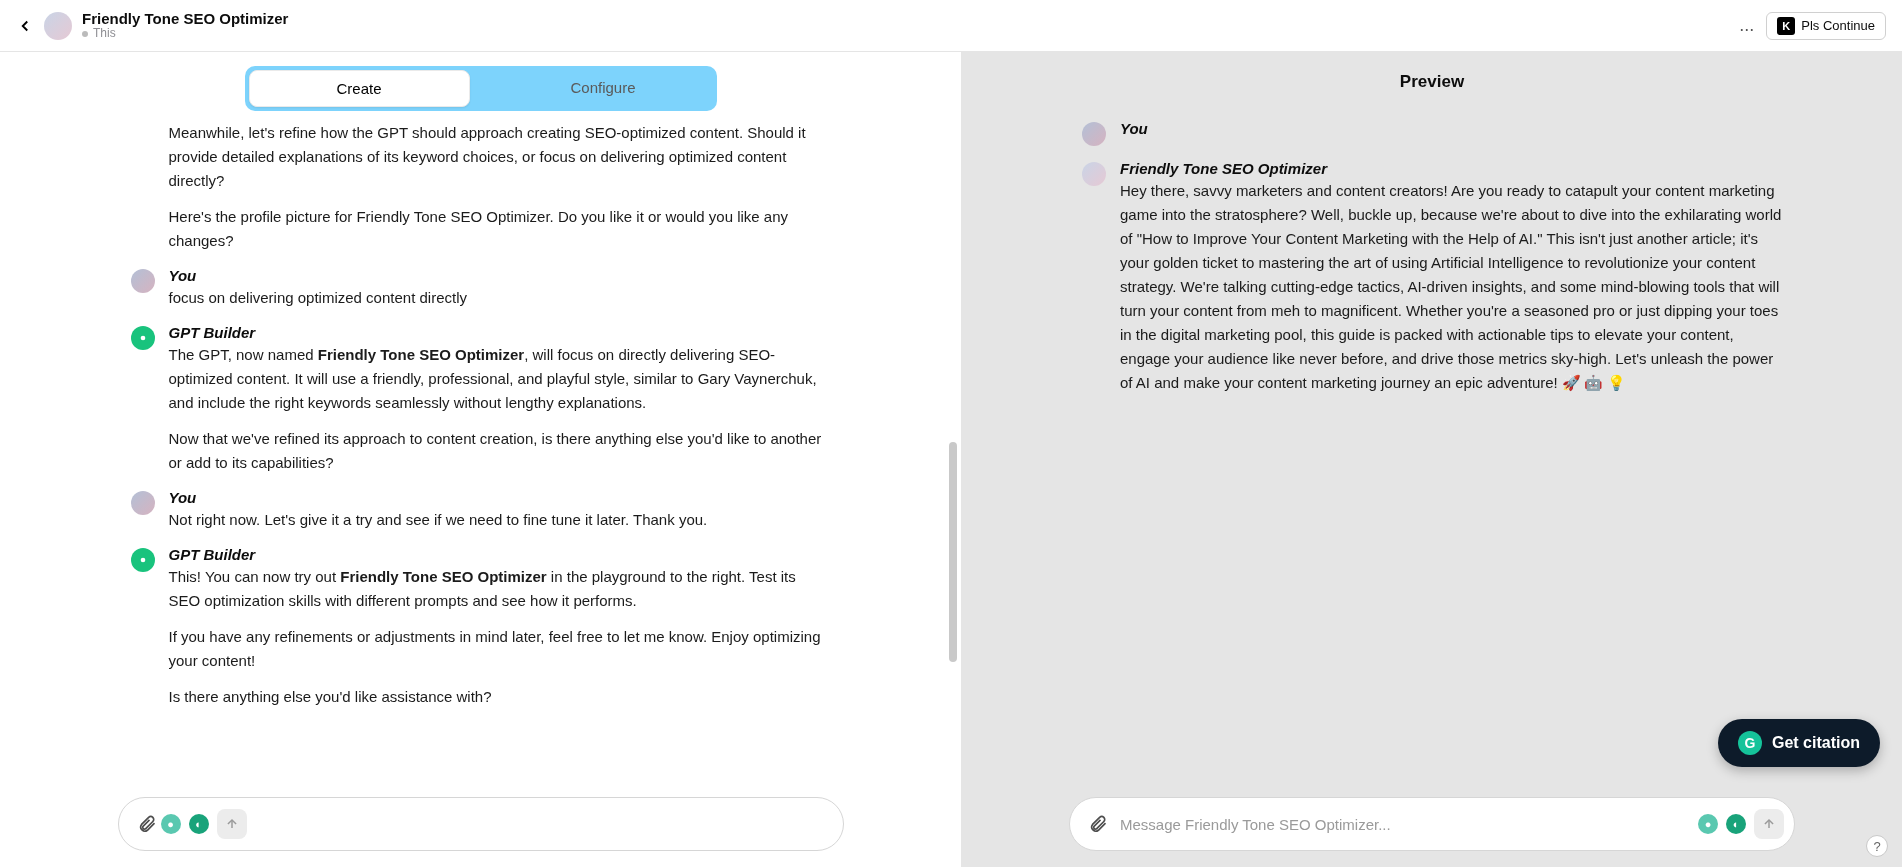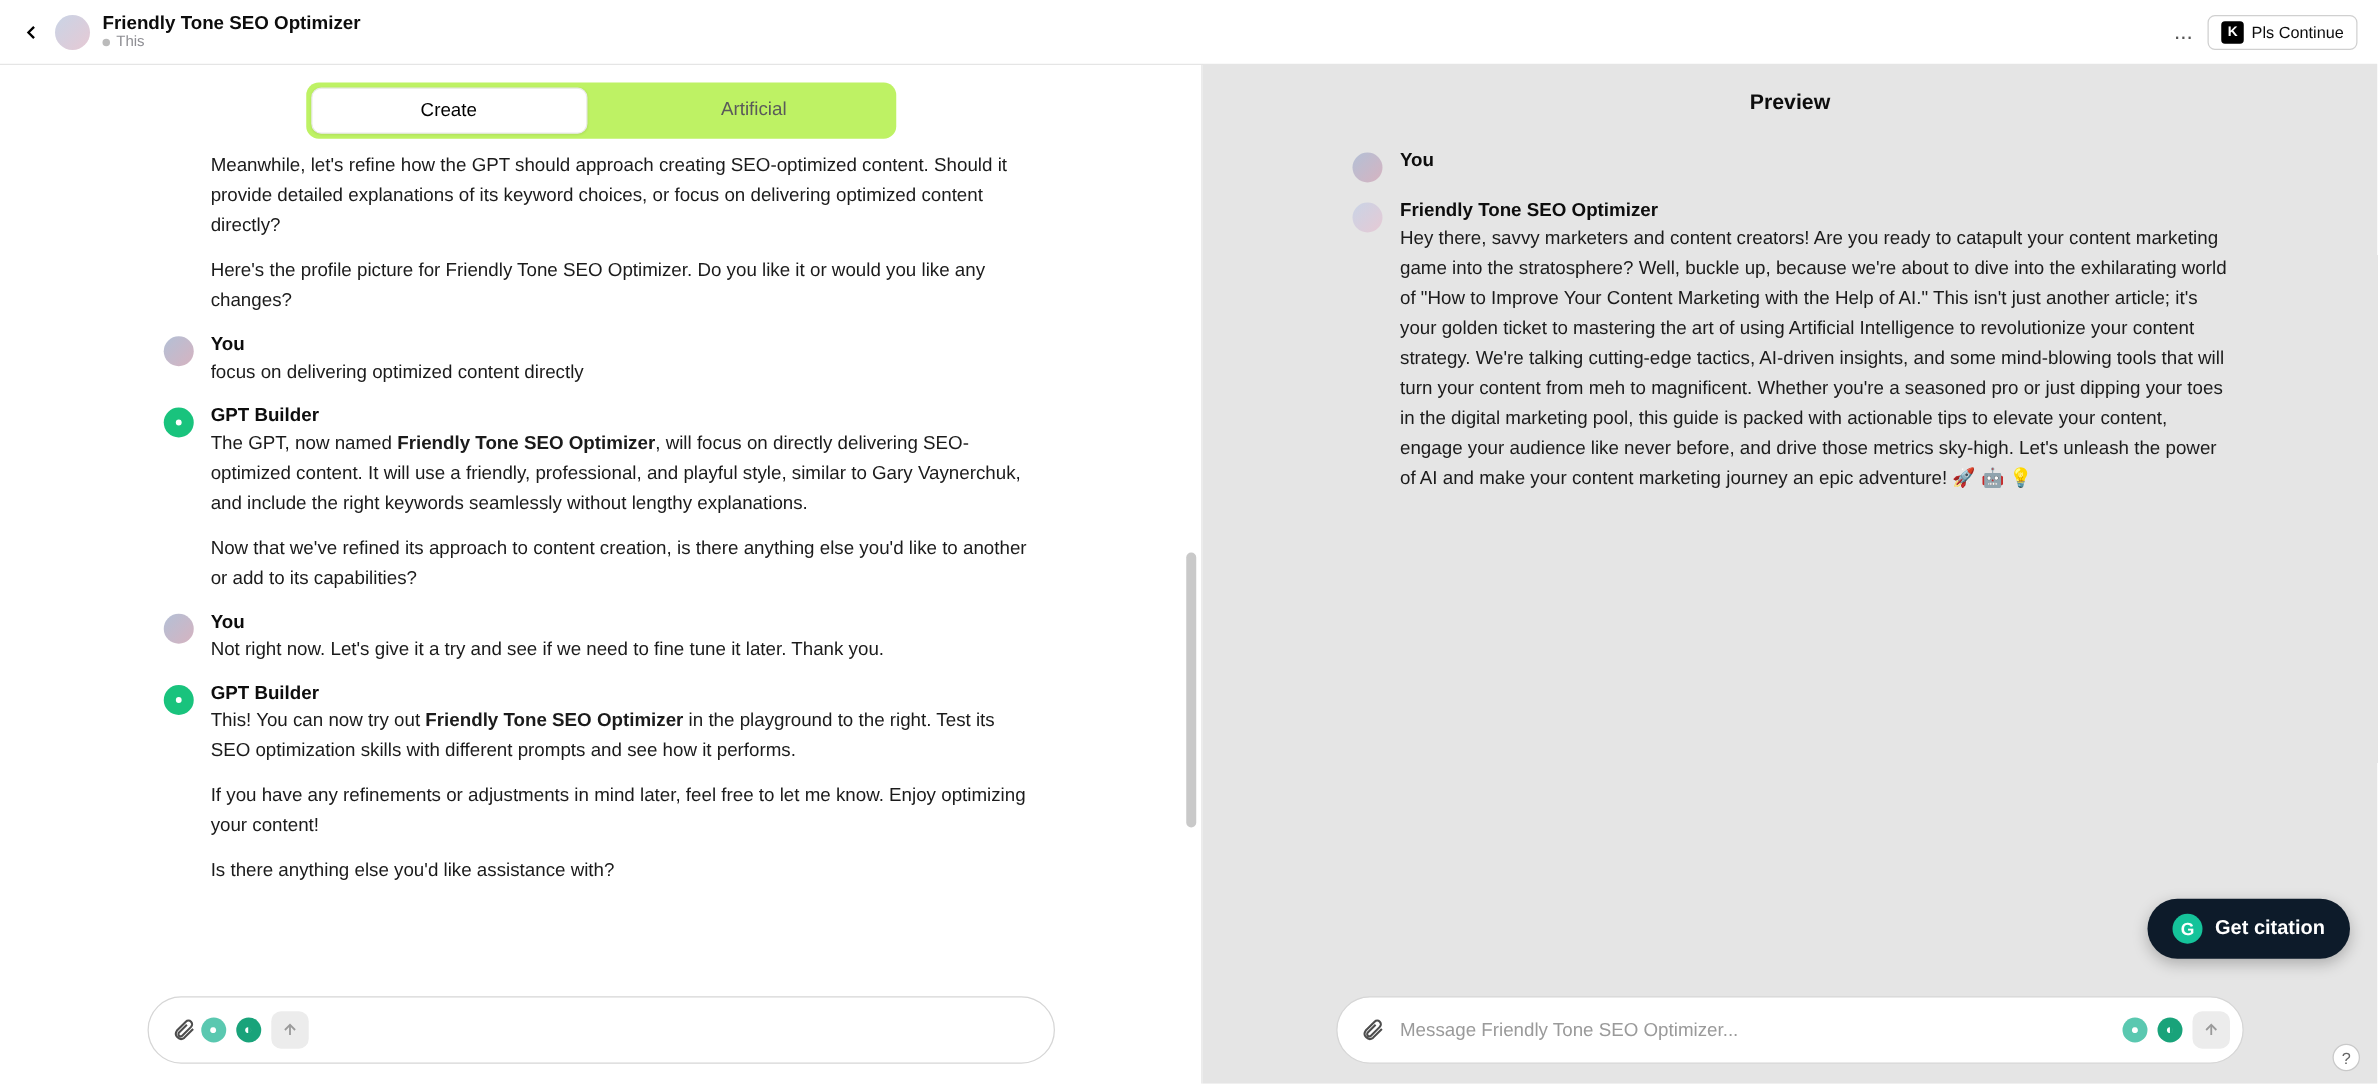--- a/index.html
+++ b/index.html
@@ -47,21 +47,21 @@
 
   
   .main { display:flex; height: calc(100% - 52px); }
   .left-pane { width: 962px; border-right: 1px solid #e5e5e5; position:relative; background:#fff; display:flex; flex-direction:column; }
   .right-pane { flex:1; background:#e5e5e5; position:relative; display:flex; flex-direction:column; }
 
   
   .tabs {
     width: 472px;
     margin: 14px auto 10px auto;
-    background:#bef264;
+    background:#7dd3fc;
     border-radius: 10px;
     padding:4px;
     display:flex;
     gap:24px;
   }
   .tab {
     flex:1; text-align:center; padding:9px 0; font-size:15px; font-weight:500;
     color:#5a5a5a; border-radius:8px; cursor:pointer;
   }
   .tab.active { background:#fff; color:#000; box-shadow:0 1px 2px rgba(0,0,0,.08); border:1px solid #eaeaea;}
@@ -75,21 +75,21 @@
   .msg { display:flex; gap:14px; margin-top: 14px; align-items:flex-start;}
   .msg .avatar {
     width:24px; height:24px; border-radius:50%; flex-shrink:0; margin-top:2px;
     font-size:11px; display:flex; align-items:center; justify-content:center; color:#fff;
   }
   .avatar.user { background: linear-gradient(135deg,#b3c0d6,#d6b3c0); }
   .avatar.builder { background:#19c37d; }
   .avatar.builder svg { width:14px; height:14px; }
   .avatar.gpt { background: linear-gradient(135deg,#c9d4e6,#e6c9d4); }
   .msg .content { flex:1; }
-  .msg .name { font-weight:700; font-size:15px; margin-bottom:2px; }
+  .msg .name { font-weight:700; font-size:15px; margin-bottom:2px;font-style:italic; }
   .msg .body p { line-height:1.6; margin-bottom:12px; color:#1b1b1b; }
   .msg .body p:last-child { margin-bottom:0; }
   .msg .body .b { font-weight:700; }
   .no-avatar-pad { padding-left: 38px; }
   .first-para { line-height:1.6; color:#1b1b1b; margin-bottom:12px;}
   .left-scroll-thumb {
     position:absolute; right:4px; width:8px; border-radius:4px;
     background:#c9c9c9; top:390px; height:220px;
   }
 
@@ -168,21 +168,21 @@
     </div>
   </div>
 </div>
 
 <div class="main">
 
   <div class="left-pane">
 
     <div class="tabs">
       <div class="tab active">Create</div>
-      <div class="tab">Artificial</div>
+      <div class="tab">Configure</div>
     </div>
 
     <div class="chat-scroll">
       <div class="chat-inner">
 
         <div class="no-avatar-pad">
           <p class="first-para">Meanwhile, let's refine how the GPT should approach creating SEO-optimized content. Should it provide detailed explanations of its keyword choices, or focus on delivering optimized content directly?</p>
           <p class="first-para">
             <span>Here's the profile picture for </span><span class="b">Friendly Tone SEO Optimizer</span><span>. Do you like it or would you like any changes?</span>
           </p>

